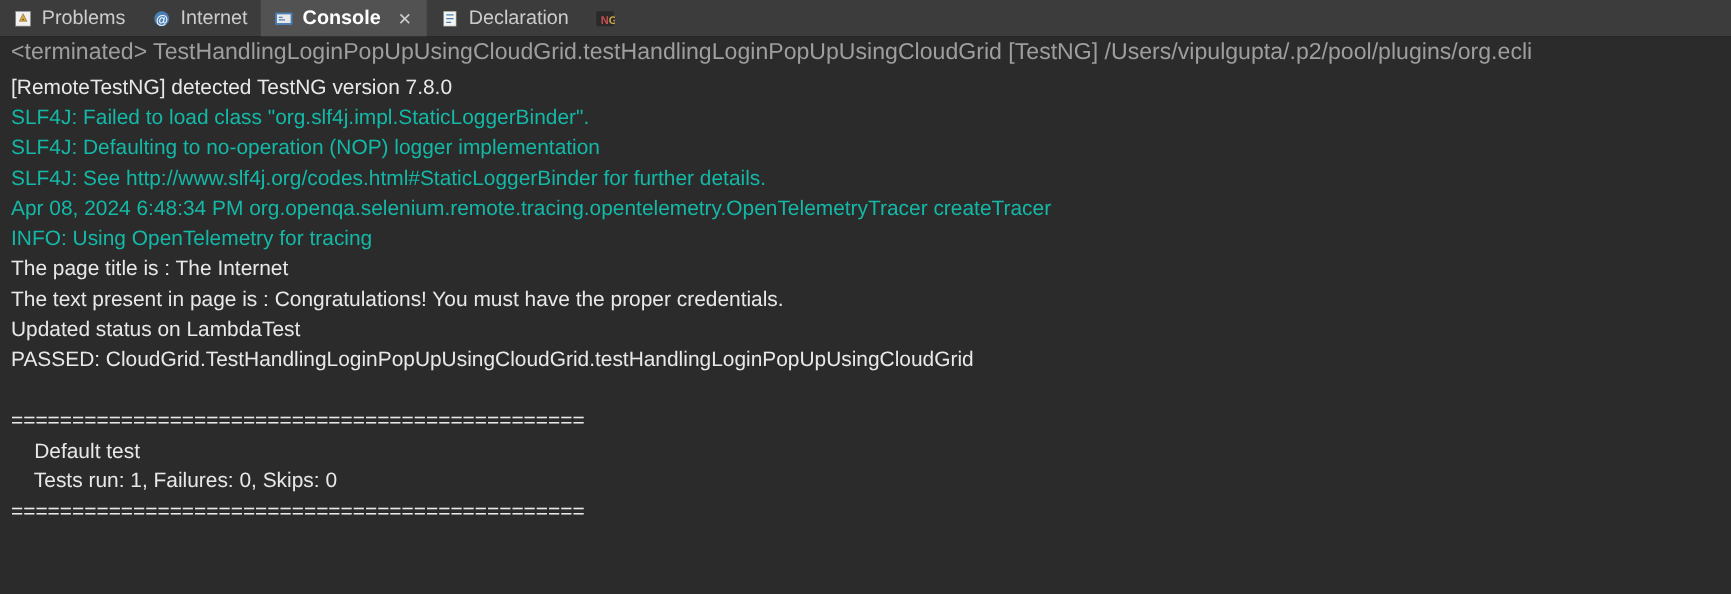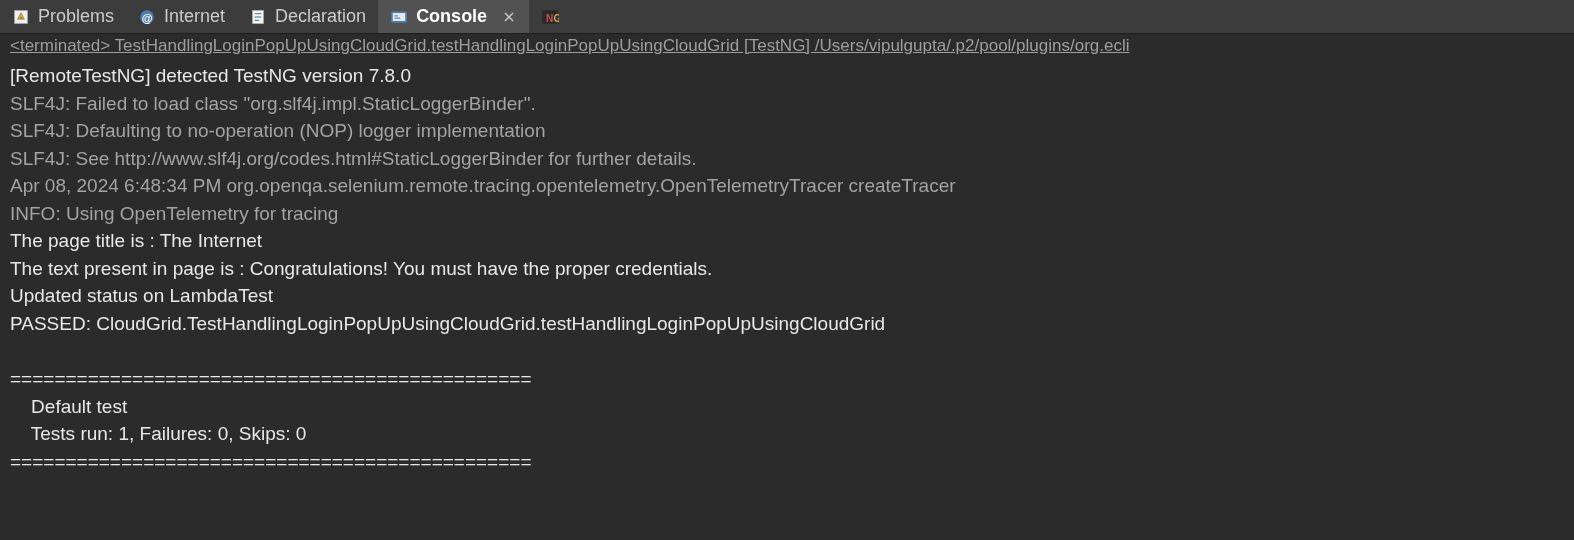--- a/index.html
+++ b/index.html
@@ -51,40 +51,39 @@
       width: 16px;
       height: 16px;
       margin-left: 6px;
       cursor: pointer;
     }
     .status-line {
       background: #2b2b2b;
       color: #9e9e9e;
       padding: 2px 10px;
       font-family: -apple-system, 'Segoe UI', sans-serif;
-      font-size: 17px;
+      font-size: 21px;
       white-space: nowrap;
       overflow: hidden;
-      text-decoration: underline;
     }
     .console-content {
       padding: 4px 10px;
       line-height: 1.45;
       white-space: pre;
       font-family: Liberation Sans, sans-serif;
       font-size: 19px;
     }
     .console-line {
       white-space: pre;
     }
     .line-white {
       color: #e8e8e8;
     }
     .line-red {
-      color: #a3a3a3;
+      color: #14b8a6;
     }
   </style>
 </head>
 <body>
 
 <div class="tab-bar">
   <div class="tab">
     <span class="tab-icon">
       <svg viewBox="0 0 16 16" width="18" height="18">
         <rect x="2" y="2" width="12" height="12" fill="#f0f0f0" stroke="#888" stroke-width="0.5"></rect>
@@ -96,50 +95,50 @@
   </div>
   <div class="tab">
     <span class="tab-icon">
       <svg viewBox="0 0 16 16" width="18" height="18">
         <circle cx="8" cy="8" r="6" fill="#4a7fb5"></circle>
         <text x="8" y="12" font-size="10" text-anchor="middle" fill="white" font-weight="bold" font-style="italic">@</text>
       </svg>
     </span>
     <span>Internet</span>
   </div>
-  <div class="tab">
-    <span class="tab-icon">
-      <svg viewBox="0 0 16 16" width="18" height="18">
-        <rect x="3" y="2" width="10" height="12" fill="#f5f5f0" stroke="#999" stroke-width="0.5"></rect>
-        <line x1="5" y1="5" x2="11" y2="5" stroke="#4a7fb5" stroke-width="1"></line>
-        <line x1="5" y1="8" x2="11" y2="8" stroke="#4a7fb5" stroke-width="1"></line>
-        <line x1="5" y1="11" x2="9" y2="11" stroke="#4a7fb5" stroke-width="1"></line>
-      </svg>
-    </span>
-    <span>Declaration</span>
-  </div>
   <div class="tab active">
     <span class="tab-icon">
       <svg viewBox="0 0 16 16" width="18" height="18">
         <rect x="1" y="3" width="14" height="10" fill="#4a7fb5" rx="1"></rect>
         <rect x="2.5" y="4.5" width="11" height="7" fill="#e8e8e8"></rect>
         <line x1="4" y1="7" x2="7" y2="7" stroke="#4a7fb5" stroke-width="1"></line>
         <line x1="4" y1="9" x2="9" y2="9" stroke="#4a7fb5" stroke-width="1"></line>
       </svg>
     </span>
     <span>Console</span>
     <span class="close-icon">
       <svg viewBox="0 0 16 16" width="16" height="16">
         <line x1="4" y1="4" x2="12" y2="12" stroke="#ccc" stroke-width="1.5"></line>
         <line x1="12" y1="4" x2="4" y2="12" stroke="#ccc" stroke-width="1.5"></line>
       </svg>
     </span>
   </div>
   <div class="tab">
     <span class="tab-icon">
+      <svg viewBox="0 0 16 16" width="18" height="18">
+        <rect x="3" y="2" width="10" height="12" fill="#f5f5f0" stroke="#999" stroke-width="0.5"></rect>
+        <line x1="5" y1="5" x2="11" y2="5" stroke="#4a7fb5" stroke-width="1"></line>
+        <line x1="5" y1="8" x2="11" y2="8" stroke="#4a7fb5" stroke-width="1"></line>
+        <line x1="5" y1="11" x2="9" y2="11" stroke="#4a7fb5" stroke-width="1"></line>
+      </svg>
+    </span>
+    <span>Declaration</span>
+  </div>
+  <div class="tab">
+    <span class="tab-icon">
       <svg viewBox="0 0 16 16" width="20" height="20">
         <rect x="1" y="2" width="14" height="12" fill="#2a2a2a" rx="1"></rect>
         <text x="4.5" y="12" font-size="9" fill="#c95050" font-weight="bold">N</text>
         <text x="11" y="12" font-size="9" fill="#d4a84b" font-weight="bold">G</text>
       </svg>
     </span>
   </div>
 </div>
 
 <div class="status-line">&lt;terminated&gt; TestHandlingLoginPopUpUsingCloudGrid.testHandlingLoginPopUpUsingCloudGrid [TestNG] /Users/vipulgupta/.p2/pool/plugins/org.ecli</div>

